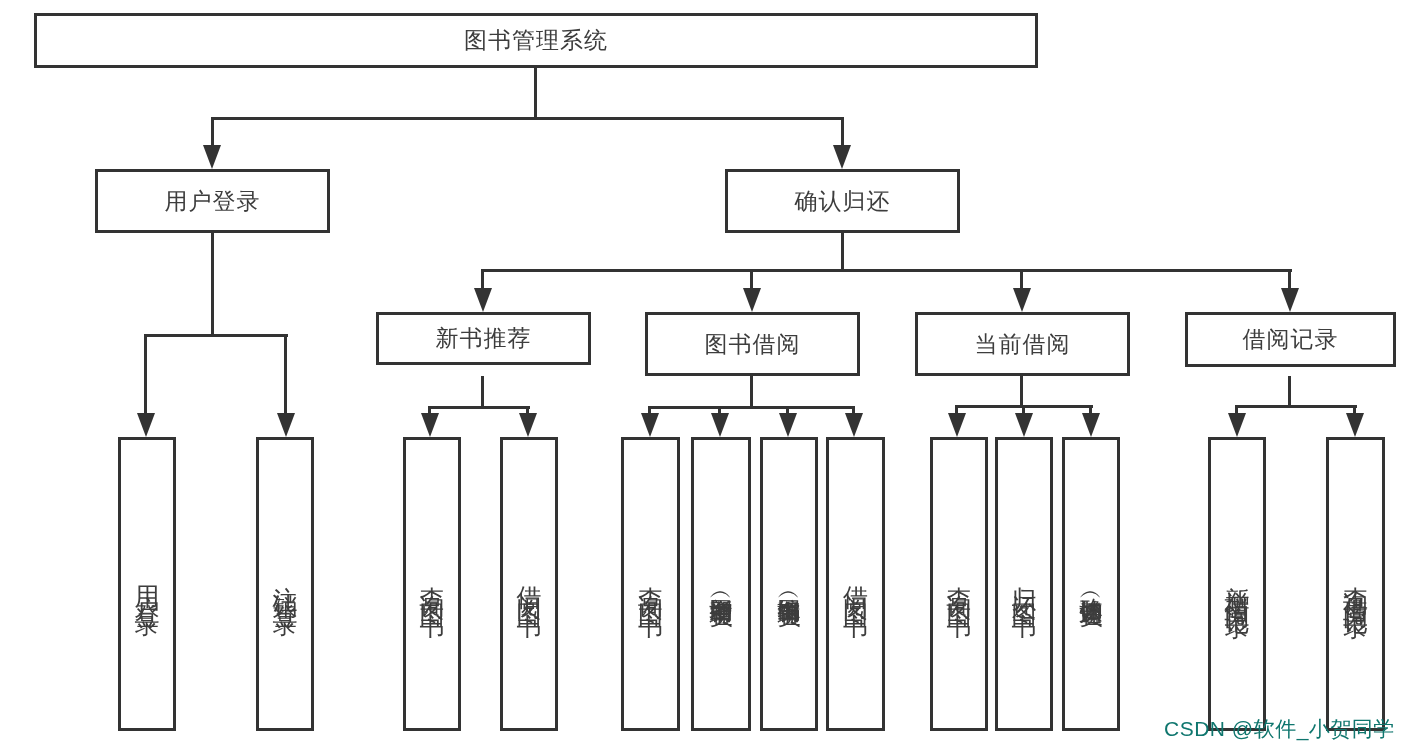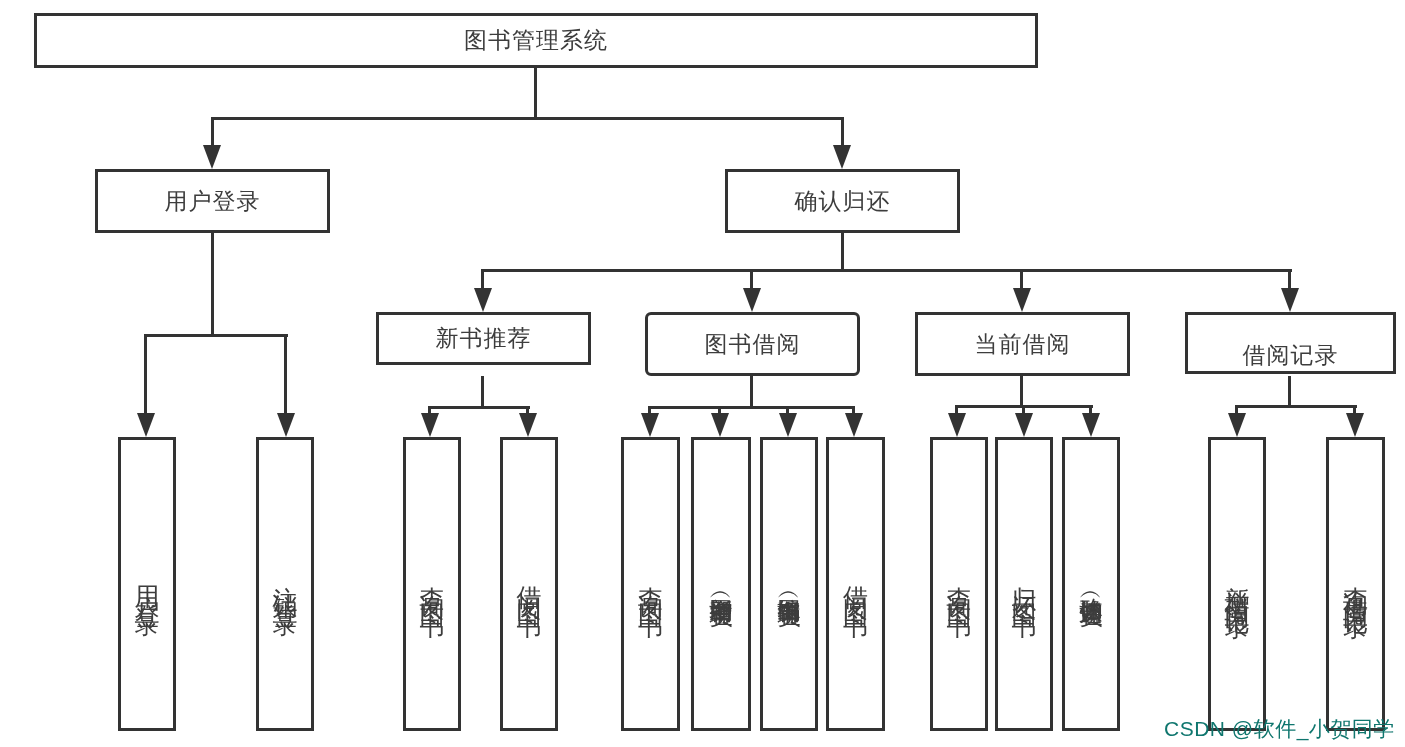--- a/index.html
+++ b/index.html
@@ -74,27 +74,27 @@
   <div class="vline" style="left:737px;top:269px;height:21px;"></div>
   <div class="arr" style="left:730px;top:288px;"></div>
   <div class="vline" style="left:1007px;top:269px;height:21px;"></div>
   <div class="arr" style="left:1000px;top:288px;"></div>
   <div class="vline" style="left:1275px;top:269px;height:21px;"></div>
   <div class="arr" style="left:1268px;top:288px;"></div>
 
   <div class="hbox" style="left:363px;top:312px;width:215px;height:53px;">
     <span>新书推荐</span>
   </div>
-  <div class="hbox" style="left:632px;top:312px;width:215px;height:64px;border-radius:6px;">
+  <div class="hbox" style="left:632px;top:312px;width:215px;height:64px;">
     <span>图书借阅</span>
   </div>
   <div class="hbox" style="left:902px;top:312px;width:215px;height:64px;">
     <span>当前借阅</span>
   </div>
-  <div class="hbox" style="left:1172px;top:312px;width:211px;height:62px;align-items:flex-end;">
+  <div class="hbox" style="left:1172px;top:312px;width:211px;height:55px;">
     <span>借阅记录</span>
   </div>
 
   <div class="vline" style="left:468px;top:376px;height:33px;"></div>
   <div class="hline" style="left:415px;top:406px;width:102px;"></div>
   <div class="vline" style="left:415px;top:406px;height:10px;"></div>
   <div class="arr" style="left:408px;top:413px;"></div>
   <div class="vline" style="left:513px;top:406px;height:10px;"></div>
   <div class="arr" style="left:506px;top:413px;"></div>
 

